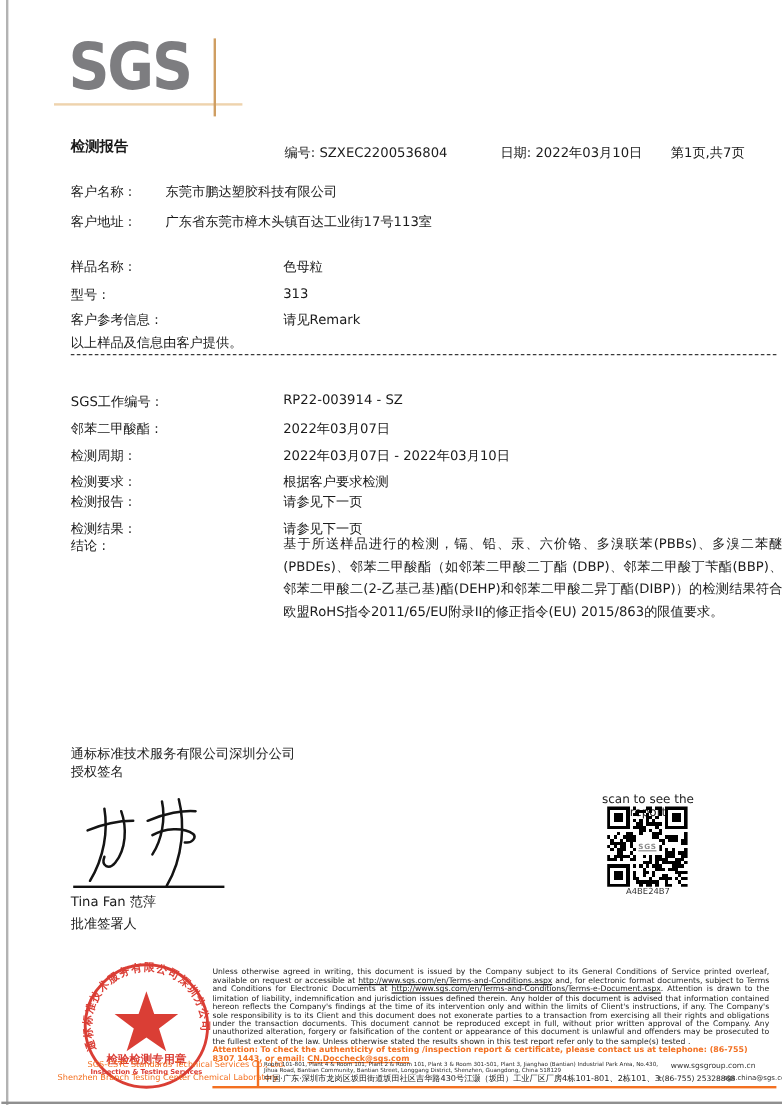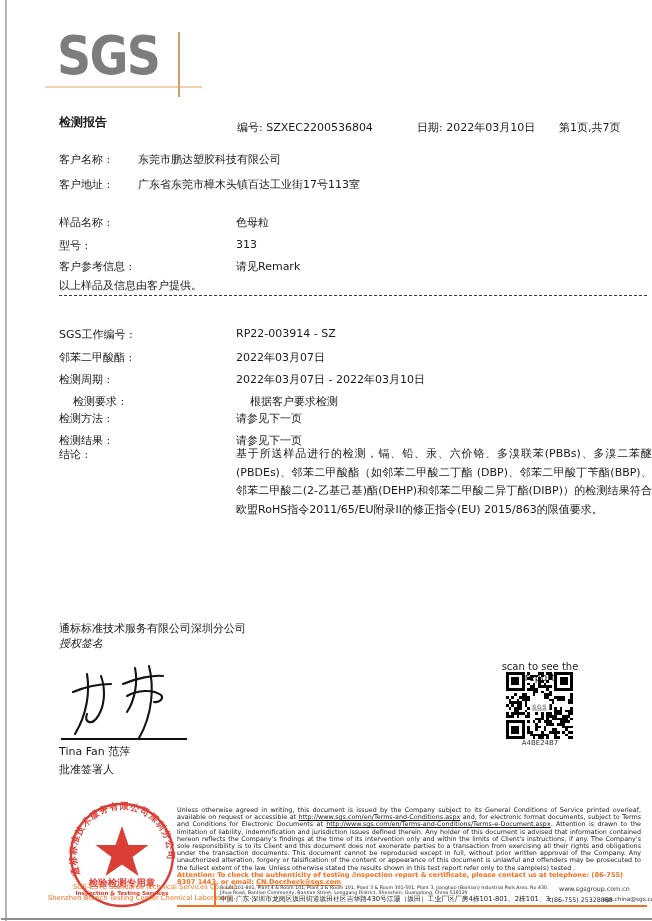--- a/index.html
+++ b/index.html
@@ -36,21 +36,21 @@
 
   .dashed-sep { position:absolute; left:58px; top:295px; width:588px; border-top:1px dashed #3a3a3a; }
 
   .conclusion-label { position:absolute; left:58px; top:447px; font-size:11px; }
   .conclusion-text  {
     position:absolute; left:235px; top:445px; width:416px;
     font-size:11px; line-height:18.6px; text-align:justify;
   }
 
   .sig-company { position:absolute; left:58px; top:621px; font-size:11px; }
-  .sig-auth    { position:absolute; left:58px; top:636px; font-size:11px;font-style:italic; }
+  .sig-auth    { position:absolute; left:58px; top:636px; font-size:11px; }
   .sig-svg     { position:absolute; left:62px; top:662px; }
   .sig-line    { position:absolute; left:60px; top:738px; width:126px; height:2px; background:#111; }
   .sig-name    { position:absolute; left:58px; top:744px; font-size:11px; }
   .sig-role    { position:absolute; left:58px; top:762px; font-size:11px; }
 
   
   .qr-caption { position:absolute; left:496px; top:661px; width:86px; text-align:center; font-size:10px; color:#222; }
   .qr-box { position:absolute; left:505px; top:672px; width:67px; height:67px; }
   .qr-box svg { width:100%; height:100%; display:block; }
   .qr-center {
@@ -133,26 +133,26 @@
     <span class="val-wide">RP22-003914 - SZ</span>
   </div>
   <div class="row" style="top:350px;">
     <span class="lab">邻苯二甲酸酯 :</span>
     <span class="val-wide">2022年03月07日</span>
   </div>
   <div class="row" style="top:372px;">
     <span class="lab">检测周期 :</span>
     <span class="val-wide">2022年03月07日 - 2022年03月10日</span>
   </div>
-  <div class="row" style="top:394px;margin-left:14px;">
+  <div class="row" style="top:394px;">
     <span class="lab">检测要求 :</span>
     <span class="val-wide">根据客户要求检测</span>
   </div>
   <div class="row" style="top:411px;">
-    <span class="lab">检测方法 :</span>
+    <span class="lab">检测报告 :</span>
     <span class="val-wide">请参见下一页</span>
   </div>
   <div class="row" style="top:433px;">
     <span class="lab">检测结果 :</span>
     <span class="val-wide">请参见下一页</span>
   </div>
 
   <div class="conclusion-label">结论 :</div>
   <div class="conclusion-text">基于所送样品进行的检测，镉、铅、汞、六价铬、多溴联苯(PBBs)、多溴二苯醚(PBDEs)、邻苯二甲酸酯（如邻苯二甲酸二丁酯 (DBP)、邻苯二甲酸丁苄酯(BBP)、邻苯二甲酸二(2-乙基己基)酯(DEHP)和邻苯二甲酸二异丁酯(DIBP)）的检测结果符合欧盟RoHS指令2011/65/EU附录II的修正指令(EU) 2015/863的限值要求。</div>
 

